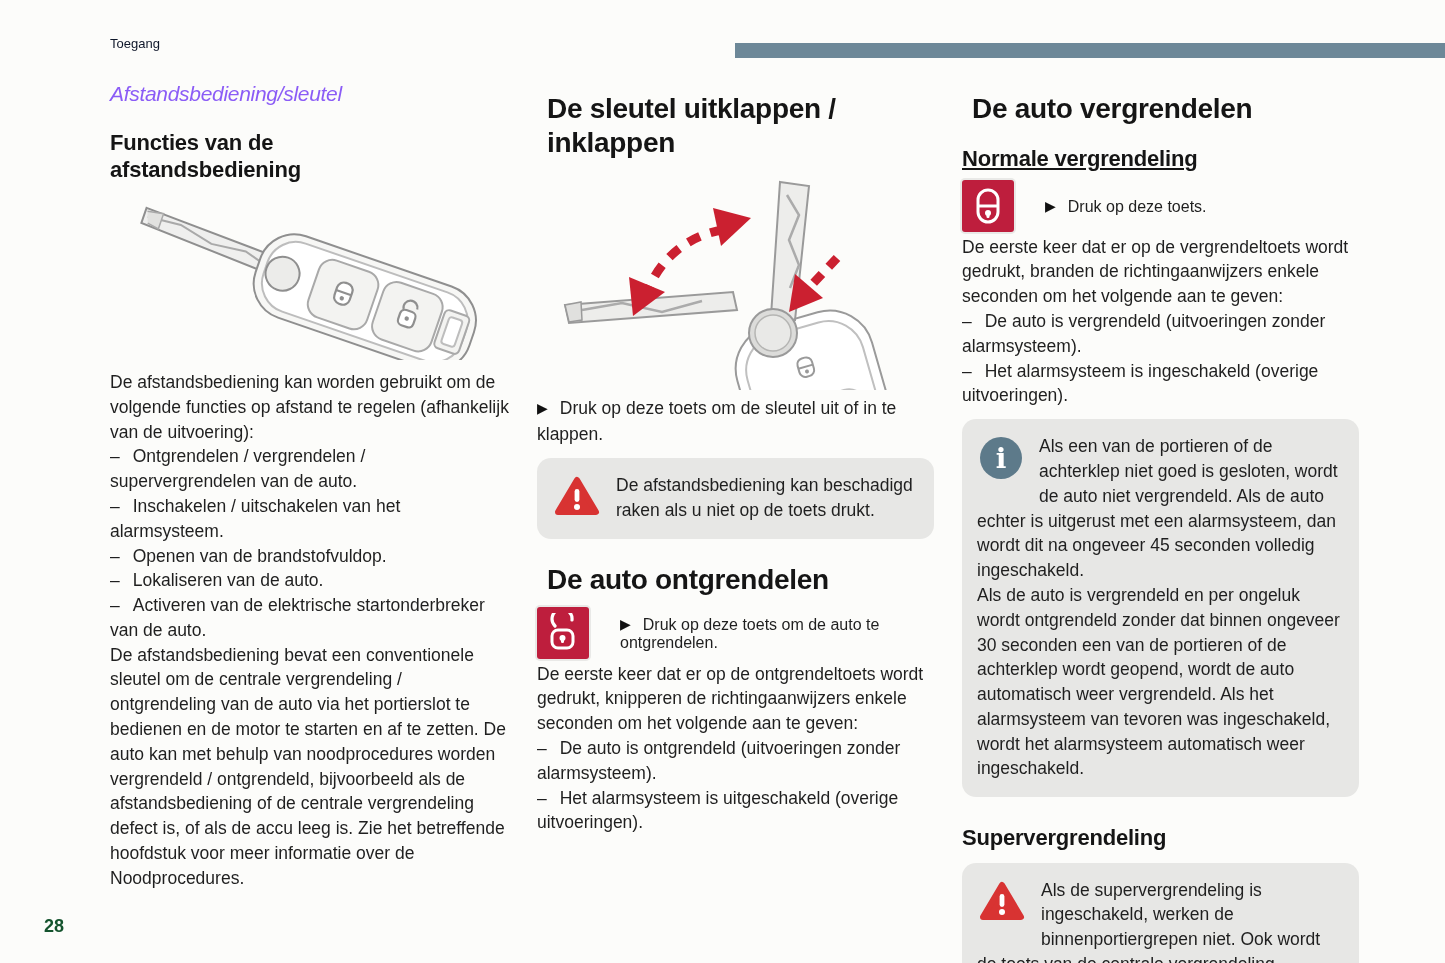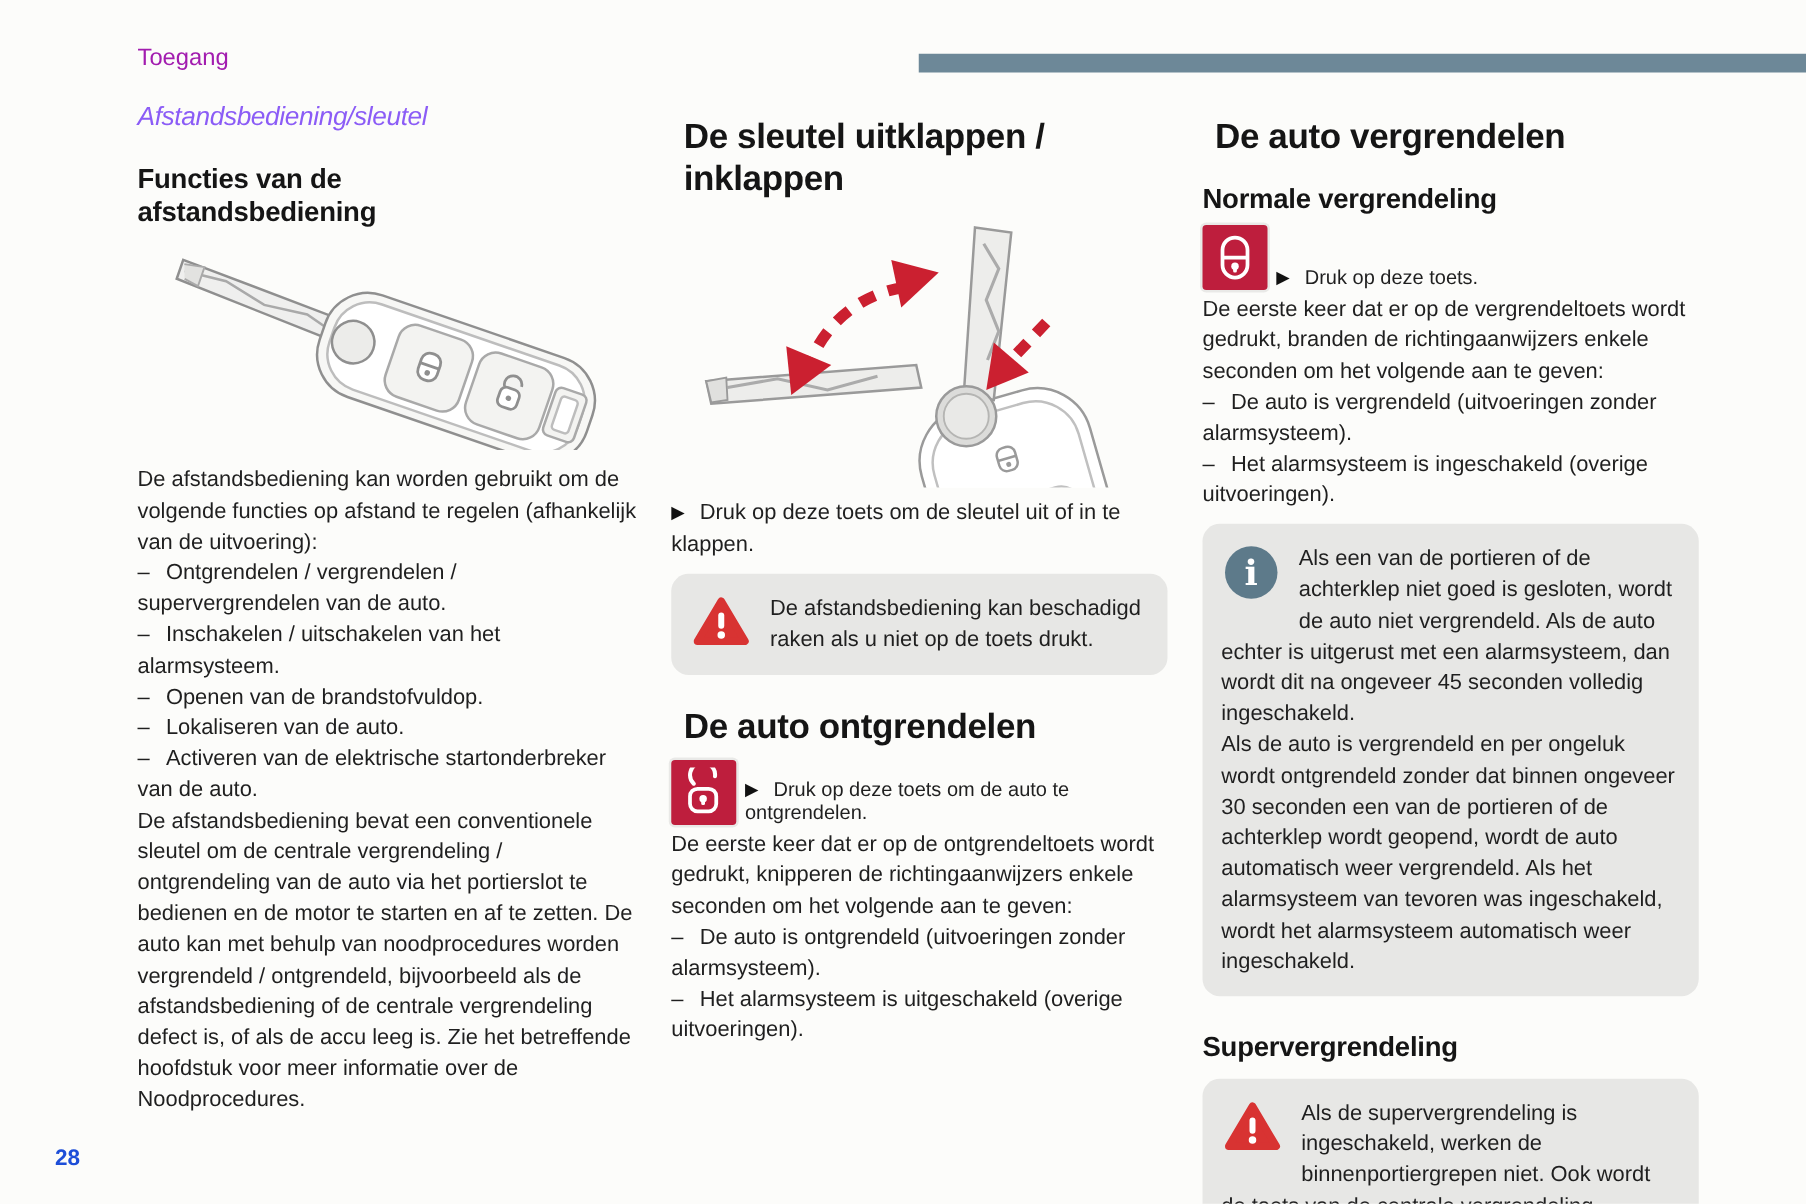--- a/index.html
+++ b/index.html
@@ -4,21 +4,21 @@
 <style>
   html,body{margin:0;padding:0;}
   body{
     width:1445px;height:963px;position:relative;overflow:hidden;
     background:#fcfcfa;
     font-family:"Liberation Sans","DejaVu Sans",sans-serif;
     color:#1f1f1f;
   }
   .breadcrumb{
     position:absolute;left:110px;top:36px;
-    font-size:19px;color:#a21caf;
+    font-size:13px;color:#0f172a;
   }
   .accent-bar{
     position:absolute;left:735px;right:0;top:43px;height:15px;
     background:#6d8898;
   }
   .col{position:absolute;top:82px;}
   .col-left{left:110px;width:400px;}
   .col-mid{left:537px;width:397px;}
   .col-right{left:962px;width:397px;}
 
@@ -51,35 +51,35 @@
 
   .graybox{
     background:#e7e7e5;border-radius:14px;
     padding:15px 18px 16px 15px;
     margin-top:11px;
     font-size:17.5px;line-height:24.8px;
   }
   .graybox .boxicon{float:left;margin:2px 16px 4px 2px;}
   .prewrap{white-space:pre-line;}
 
-  .icon-row{display:flex;gap:7px;align-items:flex-end;margin:7px 0 3px 0;}
+  .icon-row{display:flex;gap:31px;align-items:center;margin:7px 0 3px 0;}
   .redsq{
     width:52px;height:52px;flex:none;background:#be1e3d;border-radius:3px;
     display:flex;align-items:center;justify-content:center;
     box-shadow:0 0 0 2px #e9e9e7;
   }
   .icon-row .itext{flex:1;padding-top:3px;}
 
   .mid-unlock-h2{margin-top:24px;}
-  .right-sub1{margin-top:20px;}
+  .right-sub1{margin-top:20px;text-decoration:underline;}
   .right-sub2{margin-top:28px;}
 
   .pagenum{
     position:absolute;left:44px;top:916px;
-    font-size:18px;font-weight:700;color:#1d4ed8;
+    font-size:18px;font-weight:700;color:#14532d;
   }
   b{font-weight:400;}
 </style>
 </head>
 <body>
 
 <div class="breadcrumb">Toegang</div>
 <div class="accent-bar"></div>
 
 <div class="col col-left">

